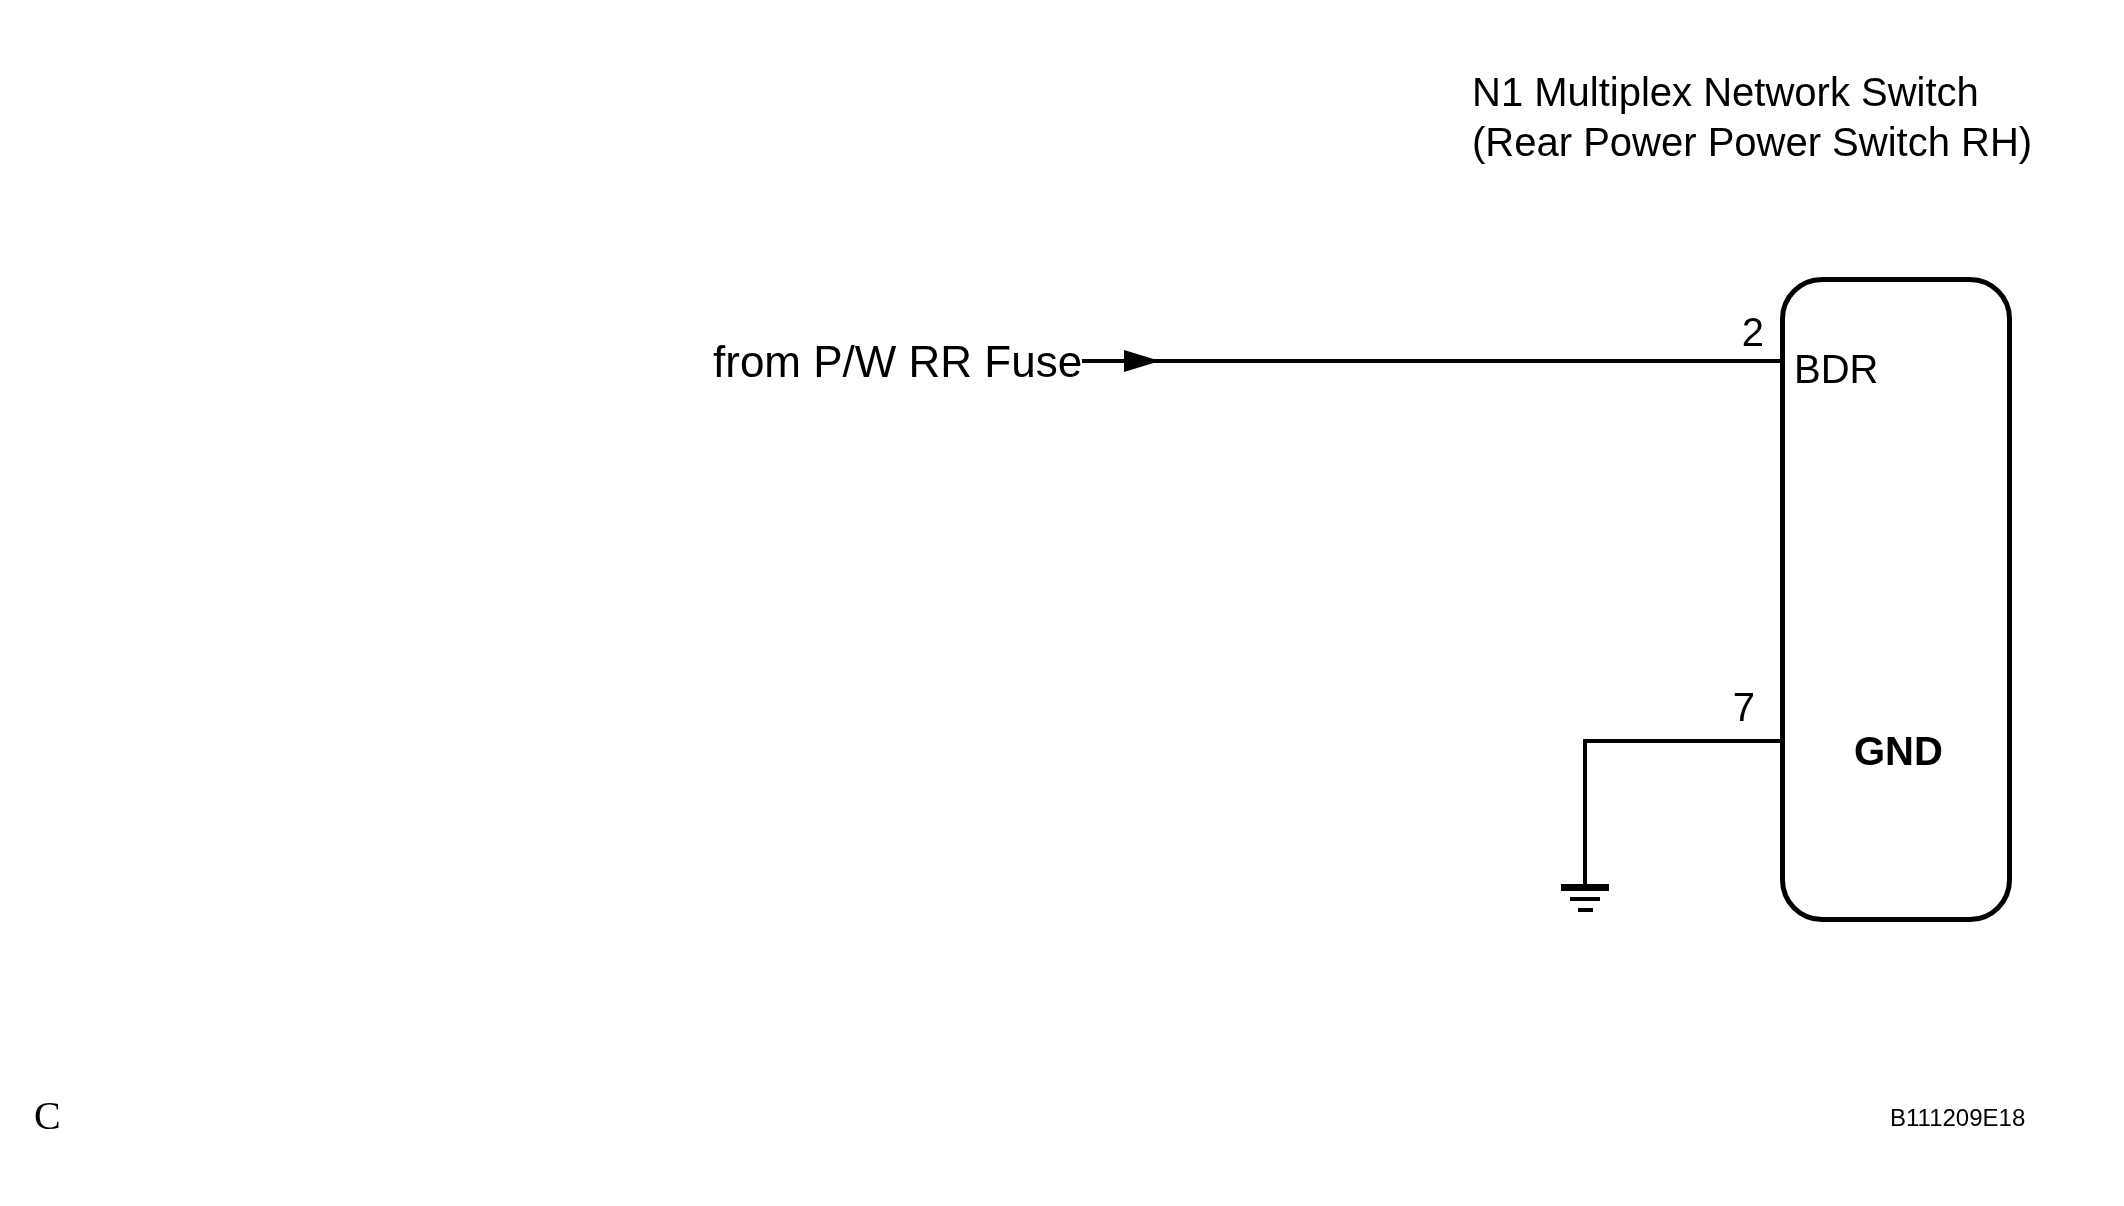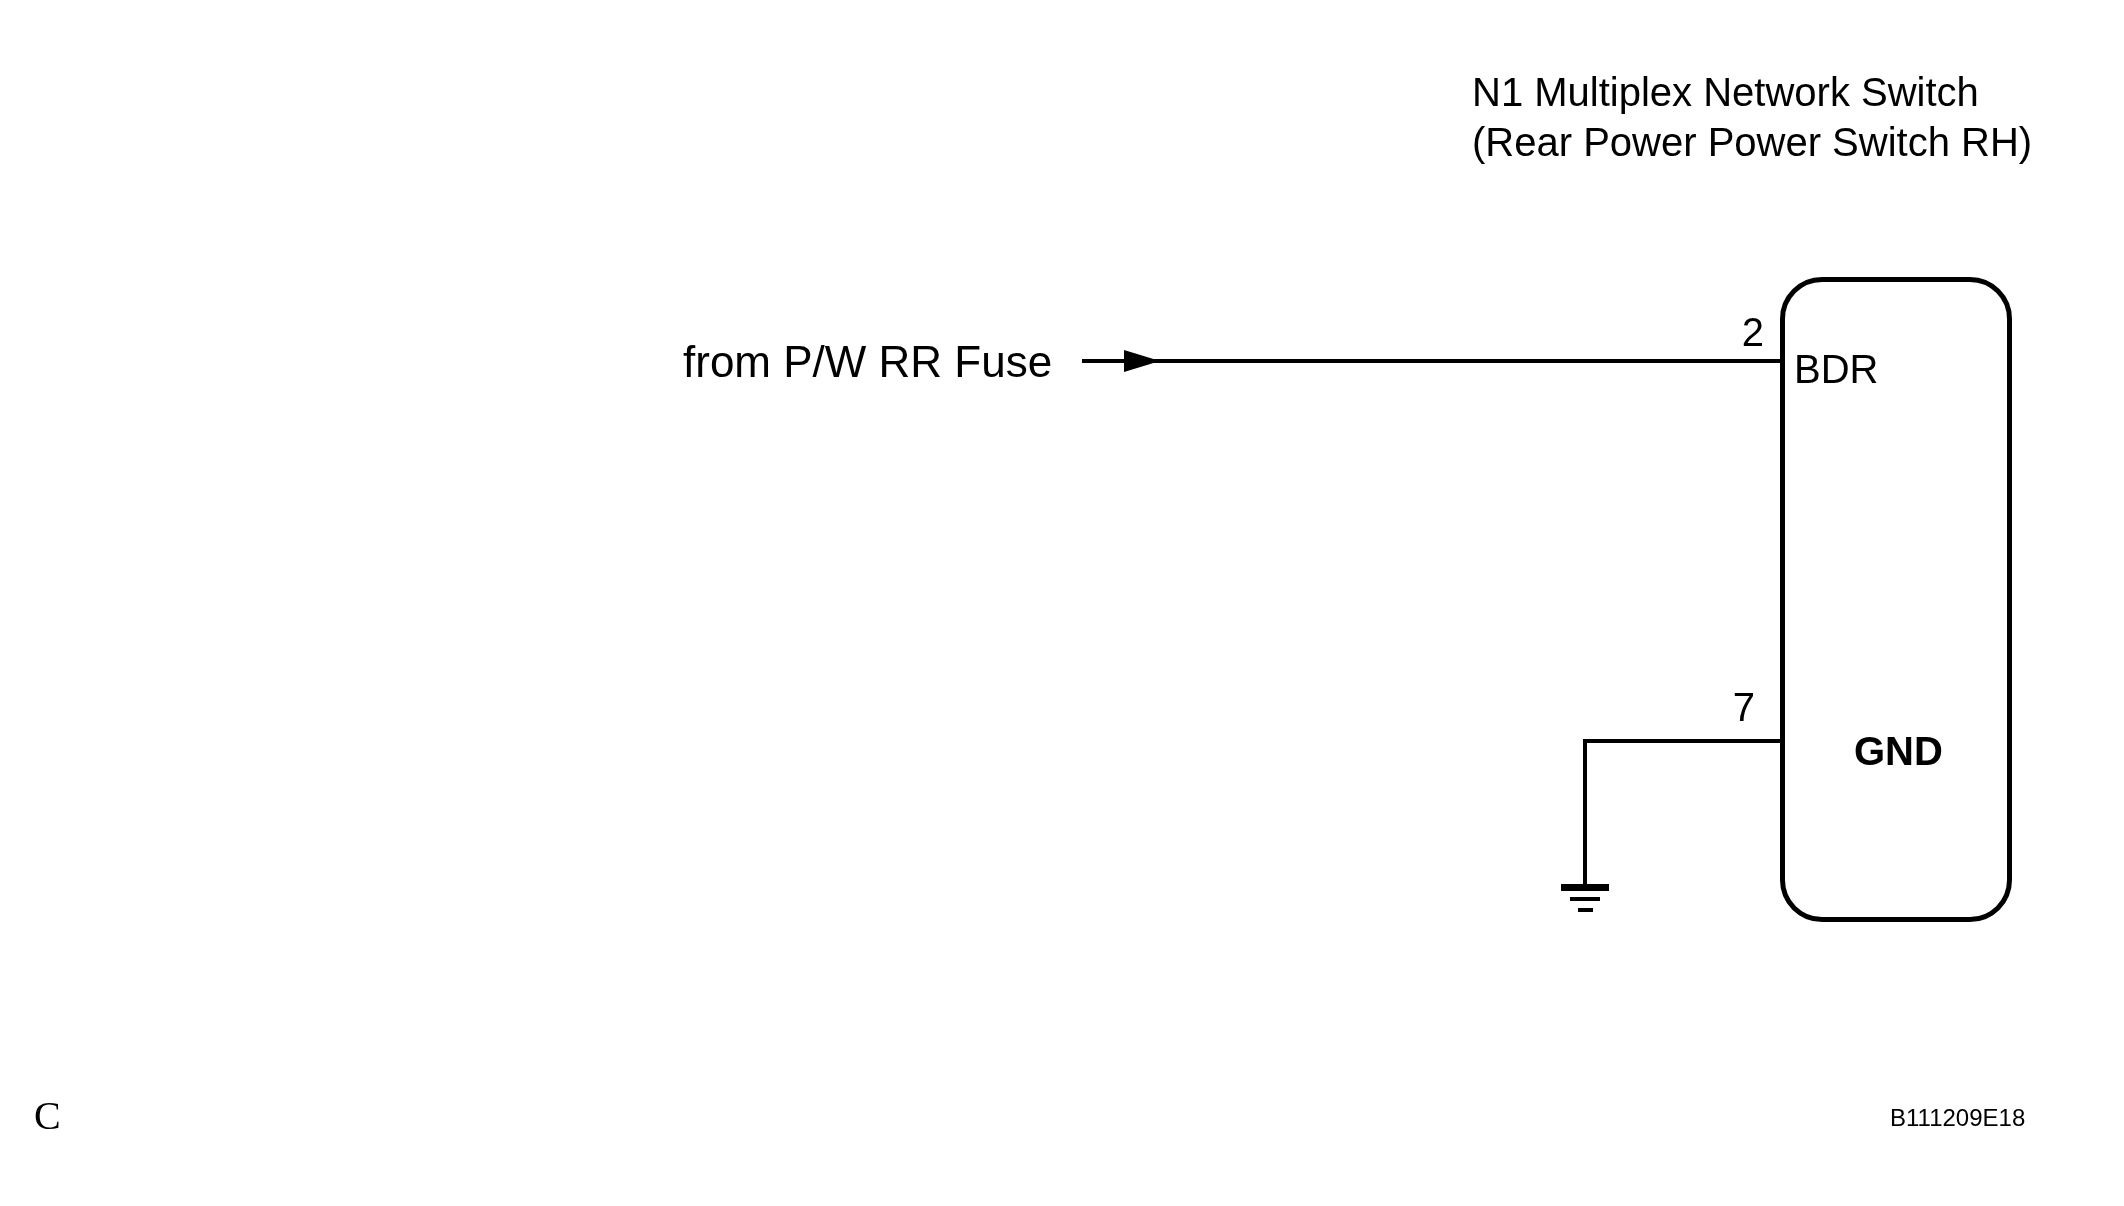--- a/index.html
+++ b/index.html
@@ -23,21 +23,21 @@
     left: 1452px;
     top: 67px;
     font-size: 40px;
     line-height: 50px;
     white-space: nowrap;
     margin-left: 20px;
   }
 
   
   .source-label {
-    left: 683px;
+    left: 713px;
     top: 340px;
     font-size: 44px;
     line-height: 44px;
     white-space: nowrap;
   }
 
   
   .wire { background: #000000; }
   .wire-bdr     { left: 1082px; top: 359px; width: 700px; height: 4px; }
   .wire-gnd-h   { left: 1583px; top: 739px; width: 199px; height: 4px; }

